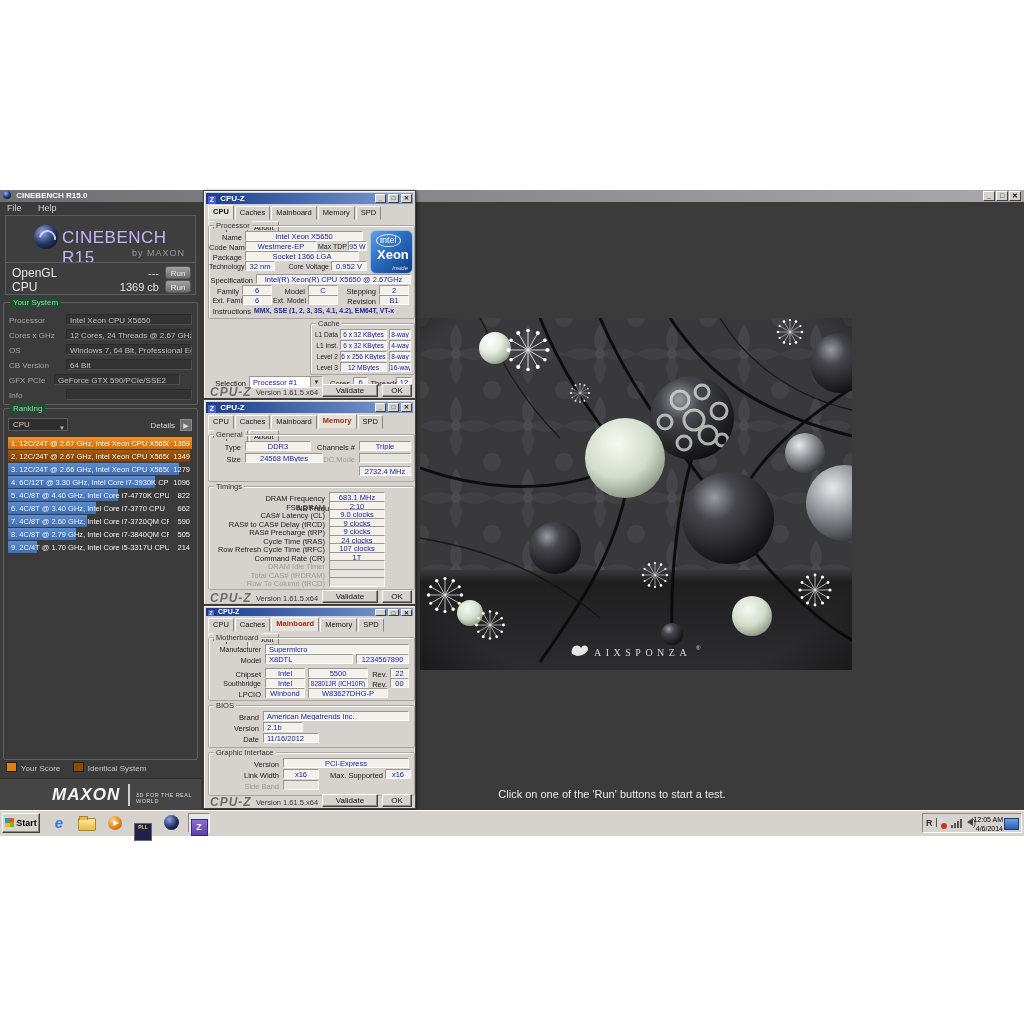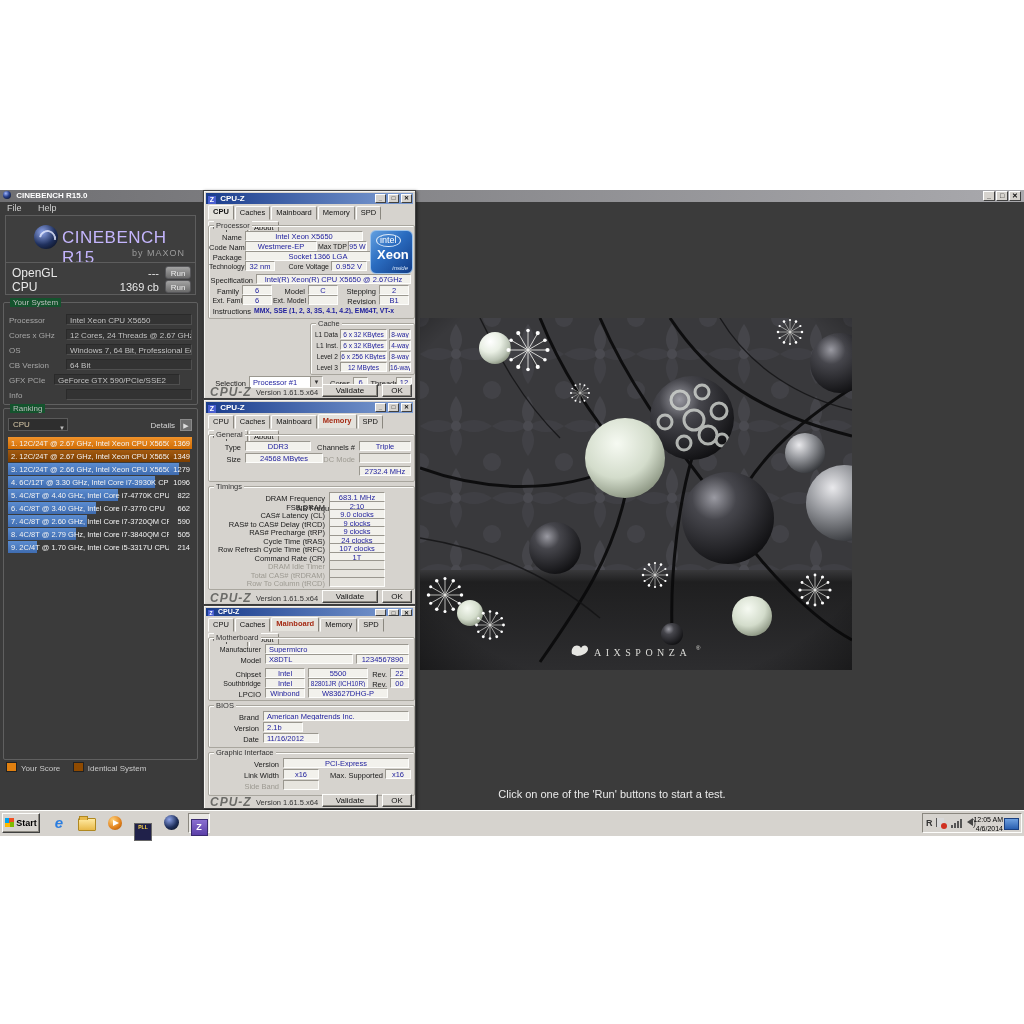--- a/index.html
+++ b/index.html
@@ -232,20 +232,25 @@
         <div class="rk-bar rk-cb" style="width: 16%;"></div>
         <span class="rk-lab">9. 2C/4T @ 1.70 GHz,  Intel Core i5-3317U CPU</span>
         <span class="rk-sco">214</span>
       </div>
     </div>
 
     <div id="cb-score-legend">
       <span class="sw" style="background: rgb(224, 128, 16);"></span><span>Your Score</span>
       <span style="display:inline-block;width:8px;"></span>
       <span class="sw" style="background: rgb(143, 74, 0);"></span><span>Identical System</span>
+    </div>
+    <div id="maxon-bar">
+      <span id="maxon-logo">MAXON</span>
+      <span id="maxon-div"></span>
+      <span id="maxon-tag">3D FOR THE REAL WORLD</span>
     </div>
 
     <div id="cb-hint">Click on one of the 'Run' buttons to start a test.</div>
 
     <svg class="abs" style="left:420px;top:128px;" width="432" height="352" viewBox="0 0 432 352">
       <defs>
         <radialGradient id="gW" cx="35%" cy="30%" r="75%">
           <stop offset="0%" stop-color="#ffffff"></stop>
             <stop offset="45%" stop-color="#e9efe4"></stop>
           <stop offset="80%" stop-color="#b9c2b3"></stop>
@@ -397,21 +402,21 @@
 
     <div class="cz-grp" style="left:4px;top:34px;width:205px;height:92px;">
       <span class="cz-leg">Processor</span>
       <span class="cz-lbl" style="left:0;top:7px;width:33px;">Name</span>
       <span class="cz-box" style="left:36px;top:5px;width:118px;">Intel Xeon X5650</span>
       <span class="cz-lbl" style="left:0;top:17px;width:33px;">Code Name</span>
       <span class="cz-box" style="left:36px;top:15px;width:72px;">Westmere-EP</span>
       <span class="cz-lbl" style="left:108px;top:17px;width:30px;font-size:7px;">Max TDP</span>
       <span class="cz-box" style="left:139px;top:15px;width:19px;font-size:7px;">95 W</span>
       <span class="cz-lbl" style="left:0;top:27px;width:33px;">Package</span>
-      <span class="cz-box" style="left:36px;top:25px;width:146px;text-align:center;">Socket 1366 LGA</span>
+      <span class="cz-box" style="left:36px;top:25px;width:114px;text-align:center;">Socket 1366 LGA</span>
       <span class="cz-lbl" style="left:0;top:37px;width:33px;font-size:7px;">Technology</span>
       <span class="cz-box" style="left:36px;top:35px;width:30px;">32 nm</span>
       <span class="cz-lbl" style="left:68px;top:37px;width:52px;font-size:7px;">Core Voltage</span>
       <span class="cz-box" style="left:122px;top:35px;width:36px;">0.952 V</span>
       <div class="xeon-badge" style="left:161px;top:4px;width:41px;height:42px;">
         <span class="xeon-intel">intel</span>
         <span class="xeon-word">Xeon</span>
         <span class="xeon-inside">inside</span>
       </div>
       <span class="cz-lbl" style="left:0;top:50px;width:44px;">Specification</span>

